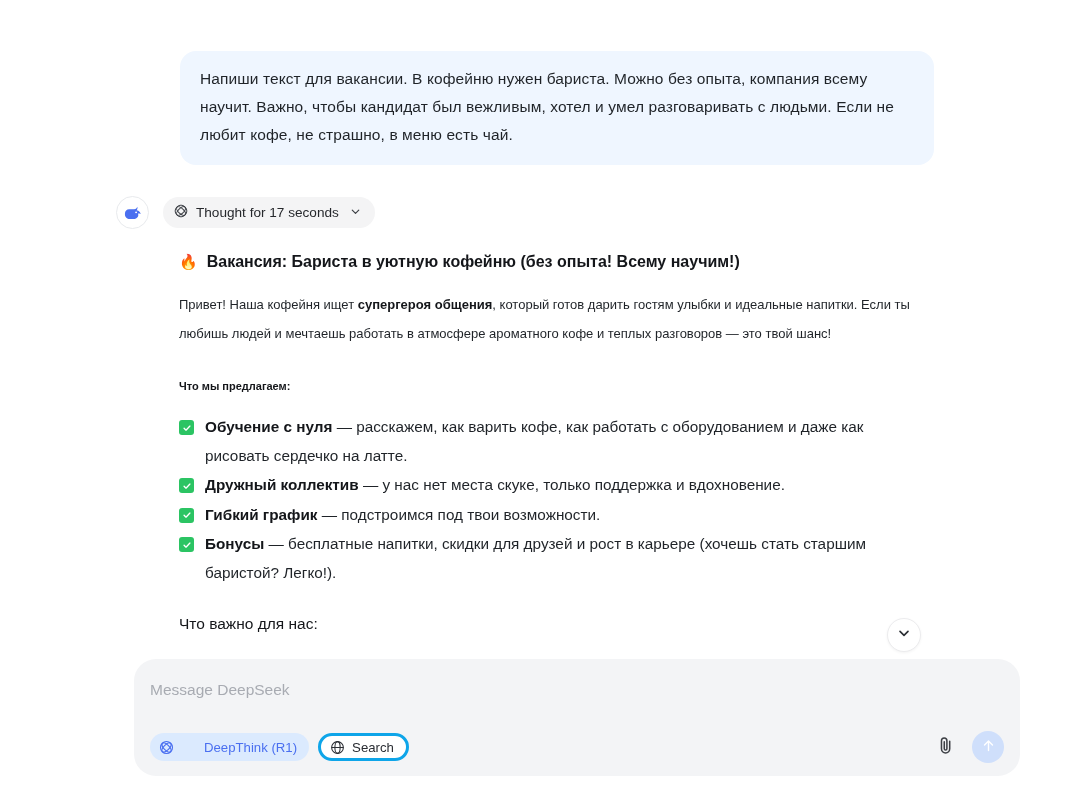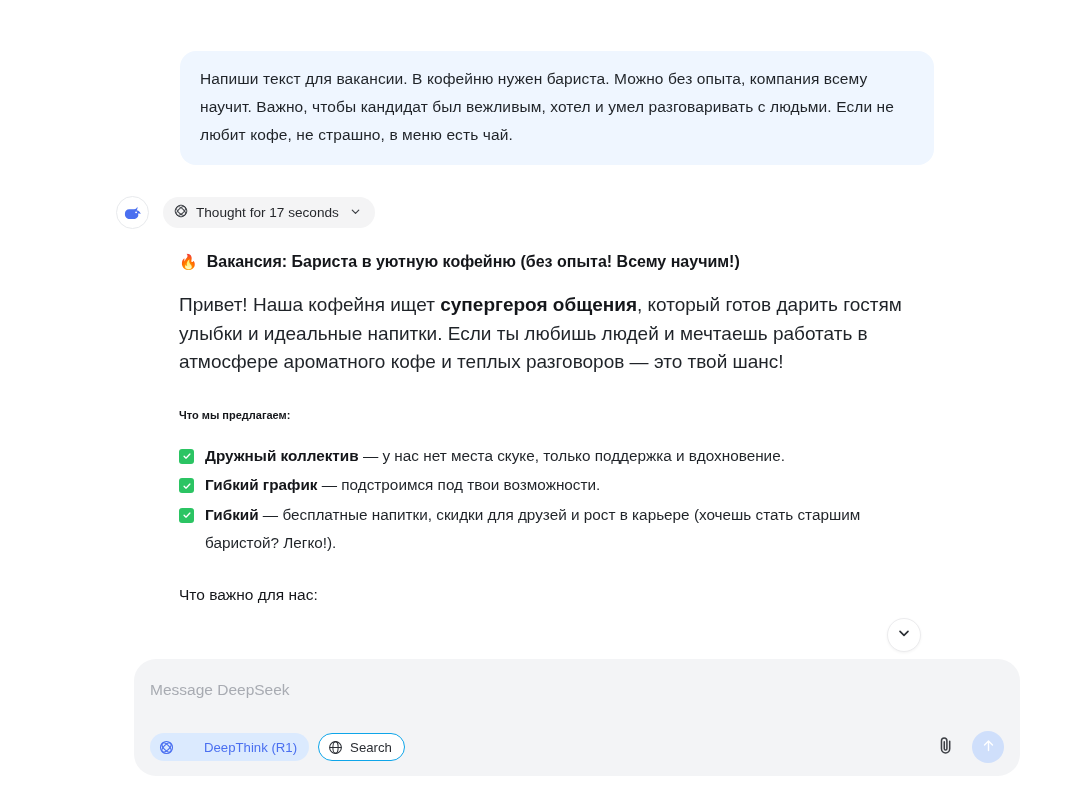--- a/index.html
+++ b/index.html
@@ -111,21 +111,21 @@
     gap: 9px;
   }
   .emoji-fire {
     display: inline-block;
     font-size: 15px;
     line-height: 1;
   }
 
   .ans-para {
     margin-top: 16px;
-    font-size: 19px;
+    font-size: 13px;
     line-height: 28.5px;
     color: #1f2328;
   }
   .ans-para b { font-weight: bold; color: #14161a; }
 
   .ans-subhead {
     margin-top: 25px;
     font-size: 11px;
     font-weight: bold;
     color: #14161a;
@@ -237,21 +237,21 @@
     cursor: pointer;
     white-space: nowrap;
   }
   .pill-active {
     background: #dbeafe;
     color: #4a6ff0;
     gap: 30px;
   }
   .pill-idle {
     background: #ffffff;
-    border: 1px solid #0ea5e9;
+    border: 3px solid #0ea5e9;
     color: #2a2d33;
   }
   .pill svg { display: block; flex: none; }
 
   .composer-actions {
     margin-left: auto;
     display: flex;
     align-items: center;
     gap: 13px;
   }
@@ -323,35 +323,42 @@
         <p class="ans-para"><span>Привет! Наша кофейня ищет </span><b>супергероя общения</b><span>, который готов дарить гостям улыбки и идеальные напитки. Если ты любишь людей и мечтаешь работать в атмосфере ароматного кофе и теплых разговоров — это твой шанс!</span></p>
 
         <div class="ans-subhead">Что мы предлагаем:</div>
 
         <ul class="ans-list">
           <li>
             <span class="check-box">
               <svg width="10" height="10" viewBox="0 0 24 24" aria-hidden="true">
                 <path d="M5 12.6l4.6 4.6L19 7.4" fill="none" stroke="#ffffff" stroke-width="3.2" stroke-linecap="round" stroke-linejoin="round"></path>
               </svg>
+            </span><b>Обучение с нуля</b><span> — расскажем, как варить кофе, как работать с оборудованием и даже как рисовать сердечко на латте.</span>
+          </li>
+          <li>
+            <span class="check-box">
+              <svg width="10" height="10" viewBox="0 0 24 24" aria-hidden="true">
+                <path d="M5 12.6l4.6 4.6L19 7.4" fill="none" stroke="#ffffff" stroke-width="3.2" stroke-linecap="round" stroke-linejoin="round"></path>
+              </svg>
             </span><b>Дружный коллектив</b><span> — у нас нет места скуке, только поддержка и вдохновение.</span>
           </li>
           <li>
             <span class="check-box">
               <svg width="10" height="10" viewBox="0 0 24 24" aria-hidden="true">
                 <path d="M5 12.6l4.6 4.6L19 7.4" fill="none" stroke="#ffffff" stroke-width="3.2" stroke-linecap="round" stroke-linejoin="round"></path>
               </svg>
             </span><b>Гибкий график</b><span> — подстроимся под твои возможности.</span>
           </li>
           <li>
             <span class="check-box">
               <svg width="10" height="10" viewBox="0 0 24 24" aria-hidden="true">
                 <path d="M5 12.6l4.6 4.6L19 7.4" fill="none" stroke="#ffffff" stroke-width="3.2" stroke-linecap="round" stroke-linejoin="round"></path>
               </svg>
-            </span><b>Гибкий</b><span> — бесплатные напитки, скидки для друзей и рост в карьере (хочешь стать старшим баристой? Легко!).</span>
+            </span><b>Бонусы</b><span> — бесплатные напитки, скидки для друзей и рост в карьере (хочешь стать старшим баристой? Легко!).</span>
           </li>
         </ul>
 
         <div class="ans-subhead-last">Что важно для нас:</div>
 
       </div>
     </div>
   </div>
 
   <div class="scroll-btn">

